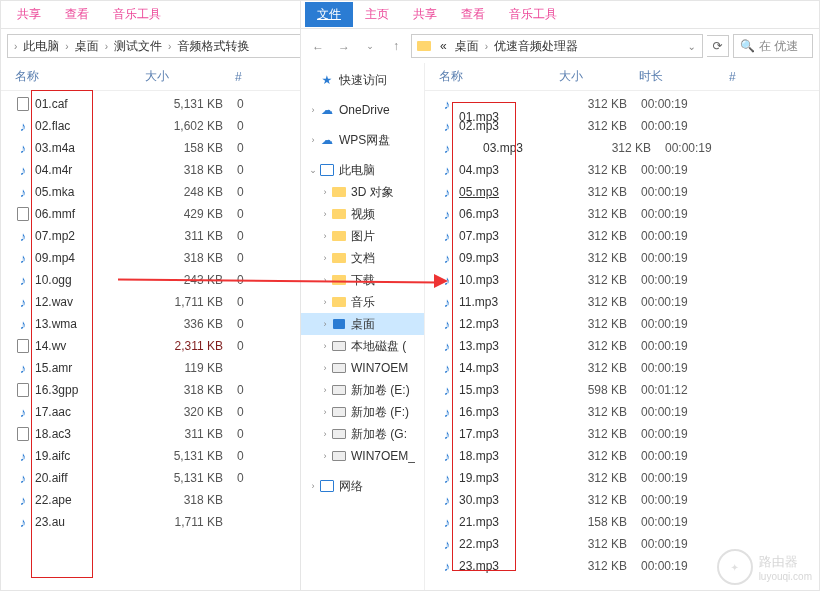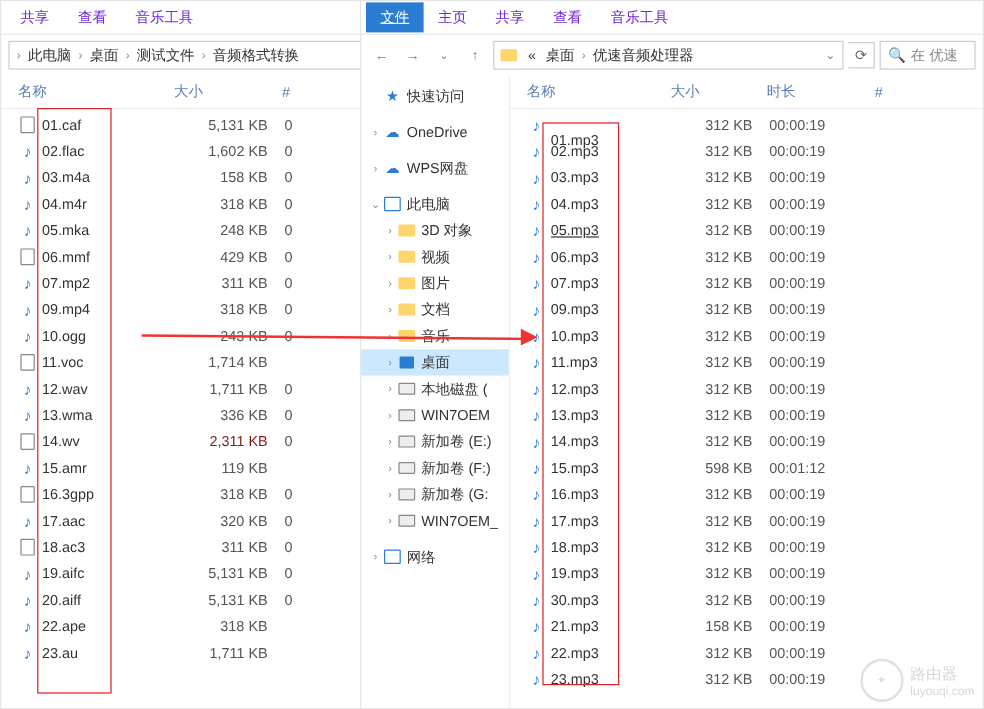--- a/index.html
+++ b/index.html
@@ -3,21 +3,21 @@
 <meta charset="utf-8">
 <style>
 * { margin: 0; padding: 0; box-sizing: border-box; font-family: "Microsoft YaHei", sans-serif; }
 body { width: 820px; height: 591px; background: #fff; font-size: 12px; color: #333; position: relative; overflow: hidden; }
 
 .window { position: absolute; background: #fff; border: 1px solid #e5e5e5; }
 .window.left { left: 0; top: 0; width: 310px; height: 591px; }
 .window.right { left: 300px; top: 0; width: 520px; height: 591px; }
 
 .ribbon-tabs { display: flex; height: 28px; align-items: center; border-bottom: 1px solid #e5e5e5; padding-left: 4px; }
-.ribbon-tab { padding: 4px 12px; color: #6d28d9; cursor: pointer; }
+.ribbon-tab { padding: 4px 12px; color: #ec4899; cursor: pointer; }
 .ribbon-tab.file { background: #2b7cd3; color: #fff; text-decoration: underline; }
 
 .addressbar { display: flex; align-items: center; height: 34px; padding: 0 6px; gap: 4px; }
 .nav-arrow { width: 22px; height: 22px; display: flex; align-items: center; justify-content: center; color: #888; }
 .address-box { flex: 1; border: 1px solid #ccc; height: 24px; display: flex; align-items: center; padding: 0 4px; background: #fff; }
 .crumb { display: flex; align-items: center; gap: 2px; padding: 0 4px; white-space: nowrap; }
 .crumb-sep { color: #888; font-size: 10px; padding: 0 2px; }
 .refresh { width: 22px; height: 22px; display: flex; align-items: center; justify-content: center; color: #666; border: 1px solid #ccc; border-left: none; }
 .search-box { border: 1px solid #ccc; height: 24px; display: flex; align-items: center; padding: 0 6px; color: #888; flex: 0 0 80px; overflow: hidden; white-space: nowrap; }
 
@@ -167,28 +167,20 @@
       <div class="file-row">
         <span class="file-icon">
           <span class="ico-music">♪</span>
         </span>
         <span class="col col-name" style="width:112px;">10.ogg</span>
         <span class="col col-size" style="width:90px;text-align:right;padding-right:14px;color:#555;">243 KB</span>
         <span class="col" style="width:30px;color:#555;">0</span>
       </div>
       <div class="file-row">
         <span class="file-icon">
-          <span class="ico-doc"></span>
-        </span>
-        <span class="col col-name" style="width:112px;">11.voc</span>
-        <span class="col col-size" style="width:90px;text-align:right;padding-right:14px;color:#555;">1,714 KB</span>
-        <span class="col" style="width:30px;color:#555;"></span>
-      </div>
-      <div class="file-row">
-        <span class="file-icon">
           <span class="ico-music">♪</span>
         </span>
         <span class="col col-name" style="width:112px;">12.wav</span>
         <span class="col col-size" style="width:90px;text-align:right;padding-right:14px;color:#555;">1,711 KB</span>
         <span class="col" style="width:30px;color:#555;">0</span>
       </div>
       <div class="file-row">
         <span class="file-icon">
           <span class="ico-music">♪</span>
         </span>
@@ -360,20 +352,27 @@
           <span class="tree-icon">
             <span class="ico-folder"></span>
           </span>
           <span class="tree-label">文档</span>
         </div>
         <div class="tree-item tree-indent-1">
           <span class="tree-expand">›</span>
           <span class="tree-icon">
             <span class="ico-folder"></span>
           </span>
+          <span class="tree-label">下载</span>
+        </div>
+        <div class="tree-item tree-indent-1">
+          <span class="tree-expand">›</span>
+          <span class="tree-icon">
+            <span class="ico-folder"></span>
+          </span>
           <span class="tree-label">音乐</span>
         </div>
         <div class="tree-item selected tree-indent-1">
           <span class="tree-expand">›</span>
           <span class="tree-icon">
             <span class="ico-desktop"></span>
           </span>
           <span class="tree-label">桌面</span>
         </div>
         <div class="tree-item tree-indent-1">
@@ -448,21 +447,21 @@
               <span class="ico-music">♪</span>
             </span>
             <span class="col" style="width:102px;">02.mp3</span>
             <span class="col" style="width:80px;text-align:right;padding-right:14px;color:#555;">312 KB</span>
             <span class="col" style="width:90px;color:#555;">00:00:19</span>
           </div>
           <div class="file-row">
             <span class="file-icon">
               <span class="ico-music">♪</span>
             </span>
-            <span class="col" style="width:102px;">03.mp3</span>
+            <span class="col" style="width:102px;margin-left:24px;">03.mp3</span>
             <span class="col" style="width:80px;text-align:right;padding-right:14px;color:#555;">312 KB</span>
             <span class="col" style="width:90px;color:#555;">00:00:19</span>
           </div>
           <div class="file-row">
             <span class="file-icon">
               <span class="ico-music">♪</span>
             </span>
             <span class="col" style="width:102px;">04.mp3</span>
             <span class="col" style="width:80px;text-align:right;padding-right:14px;color:#555;">312 KB</span>
             <span class="col" style="width:90px;color:#555;">00:00:19</span>

